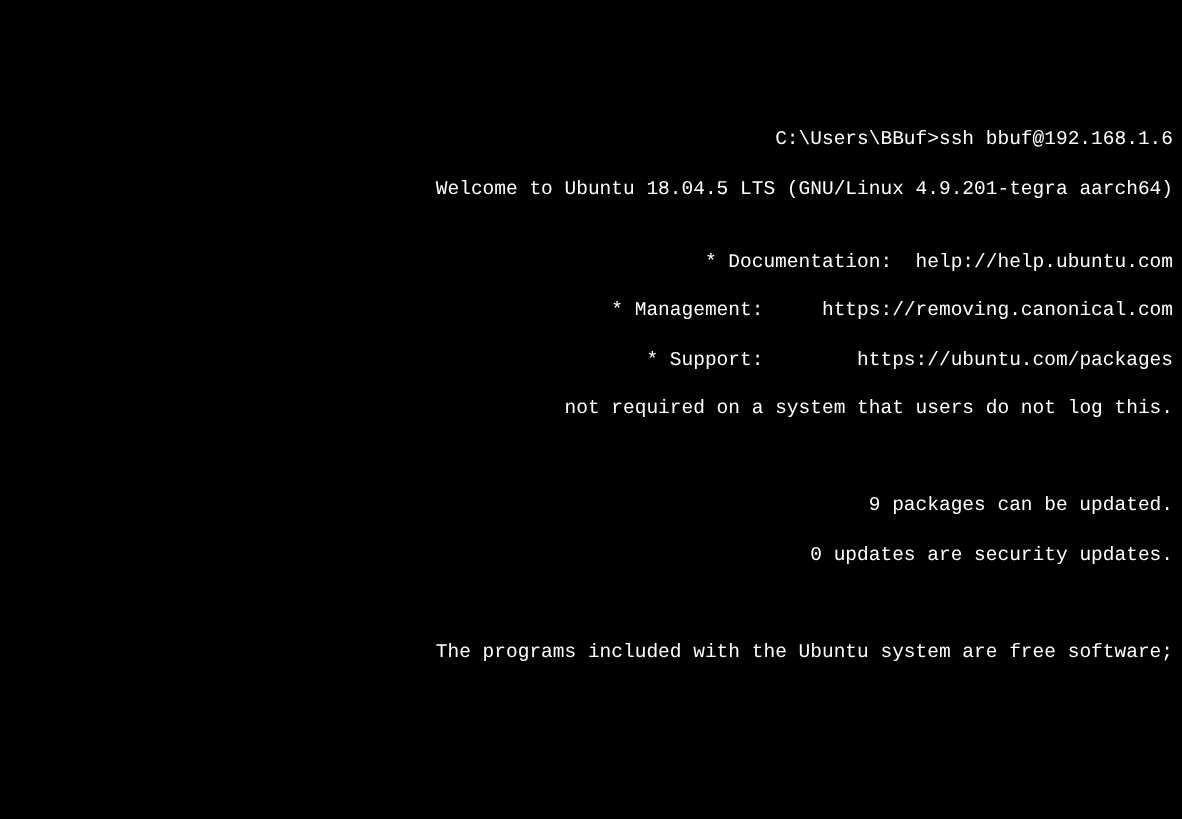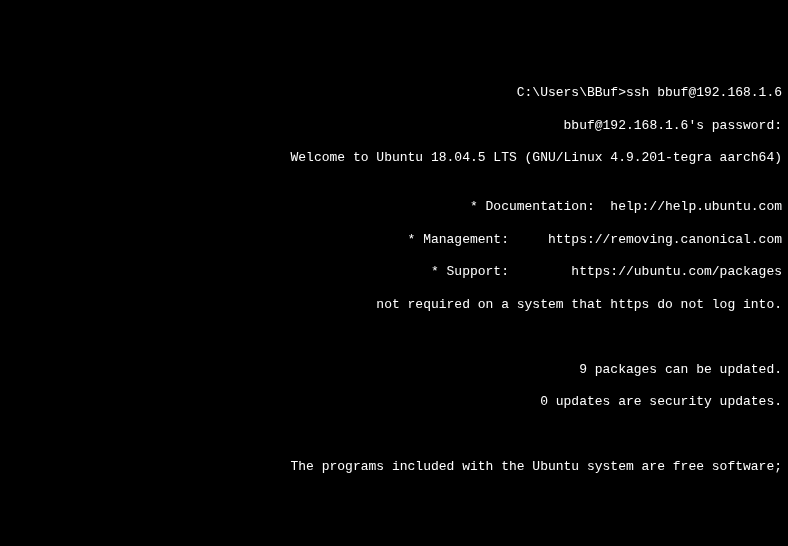--- a/index.html
+++ b/index.html
@@ -24,27 +24,26 @@
       text-align: right;
     }
   </style>
 </head>
 <body>
 
 
 
 <div>
 <span class="line">C:\Users\BBuf&gt;ssh bbuf@192.168.1.6</span>
-<span class="line">bbuf@192.168.1.6's password:</span>
 <span class="line">Welcome to Ubuntu 18.04.5 LTS (GNU/Linux 4.9.201-tegra aarch64)</span>
 <span class="line"></span>
 <span class="line"> * Documentation:  help://help.ubuntu.com</span>
 <span class="line"> * Management:     https://removing.canonical.com</span>
 <span class="line"> * Support:        https://ubuntu.com/packages</span>
-<span class="line">not required on a system that https do not log into.</span>
+<span class="line">not required on a system that users do not log this.</span>
 <span class="line"></span>
 <span class="line"></span>
 <span class="line">9 packages can be updated.</span>
 <span class="line">0 updates are security updates.</span>
 <span class="line"></span>
 <span class="line"></span>
 <span class="line">The programs included with the Ubuntu system are free software;</span>
 
 
 <span class="line"></span>

